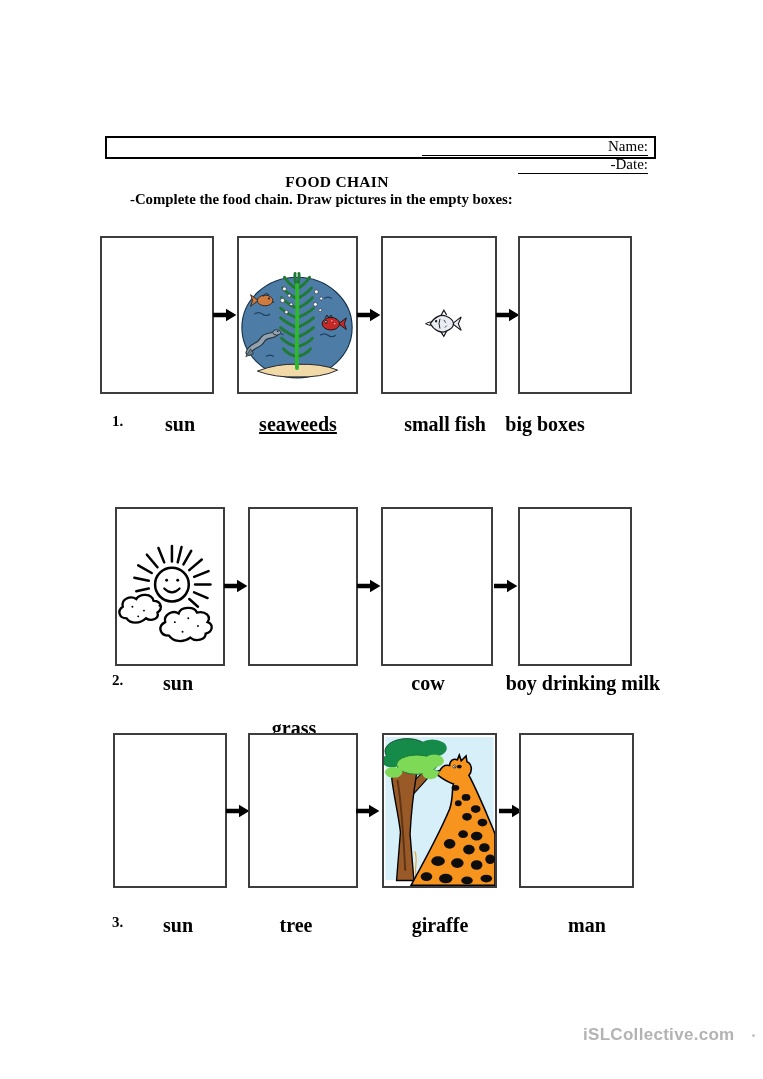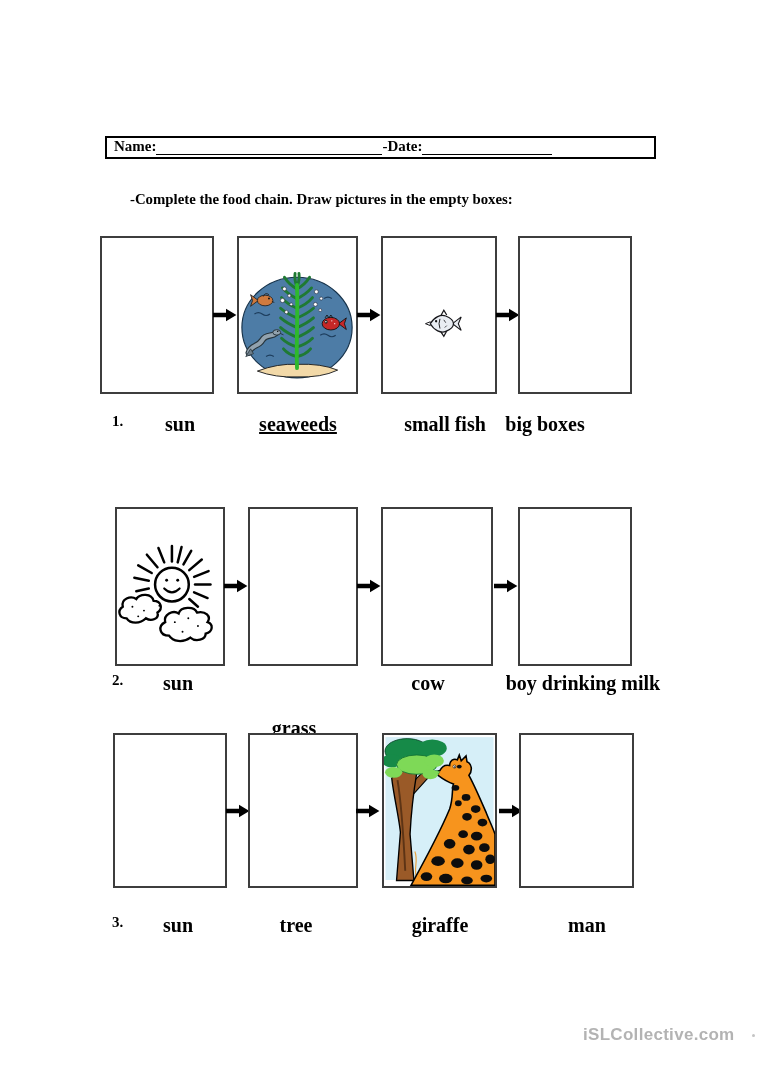--- a/index.html
+++ b/index.html
@@ -1,21 +1,21 @@
 <!DOCTYPE html>
 <html><head>
 <meta charset="utf-8">
 <style>
   html,body { margin:0; padding:0; background:#ffffff; }
   .page { position:relative; width:763px; height:1079px; background:#ffffff;
           font-family:"Liberation Serif","DejaVu Serif",serif; overflow:hidden; }
 
   .namebox { position:absolute; left:105px; top:136px; width:551px; height:23px;
              border:2px solid #000; box-sizing:border-box; display:flex; align-items:flex-end;
-             padding:0 6px 2px 7px; font-weight:bold; font-size:15px; color:#000; }
+             padding:0 6px 2px 7px; font-weight:normal; font-size:15px; color:#000;flex-direction:column; }
   .blank { display:inline-block; border-bottom:1.6px solid #000; height:13px; }
   .blank-name { width:226px; }
   .blank-date { width:130px; }
 
   .title { position:absolute; left:100px; top:173px; width:474px; text-align:center;
            font-weight:bold; font-size:15.5px; letter-spacing:0.3px; color:#000; }
   .instruction { position:absolute; left:110px; top:191px; font-weight:bold;
                  font-size:14.8px; color:#000; white-space:nowrap;margin-left:20px; }
 
   .fbox { position:absolute; box-sizing:border-box; border:2px solid #3d3d3d;
@@ -40,20 +40,21 @@
 
 <div class="page">
 
   <div class="namebox">
     <span>Name:</span>
       <span class="blank blank-name"></span>
       <span>-Date:</span>
       <span class="blank blank-date"></span>
   </div>
 
+  <div class="title">FOOD CHAIN</div>
   <div class="instruction">-Complete the food chain. Draw pictures in the empty boxes:</div>
 
   <div>
     <div class="fbox" style="left:100px;top:236px;width:114px;height:158px;" aria-label="empty drawing box"></div>
 
     <div class="arrow" style="left:213px;top:308px;">
       <svg viewBox="0 0 24 14">
           <path d="M0,4.7 H13 V0.8 L23.4,7 L13,13.2 V9.3 H0 Z" fill="#000"></path>
         </svg>
     </div>

